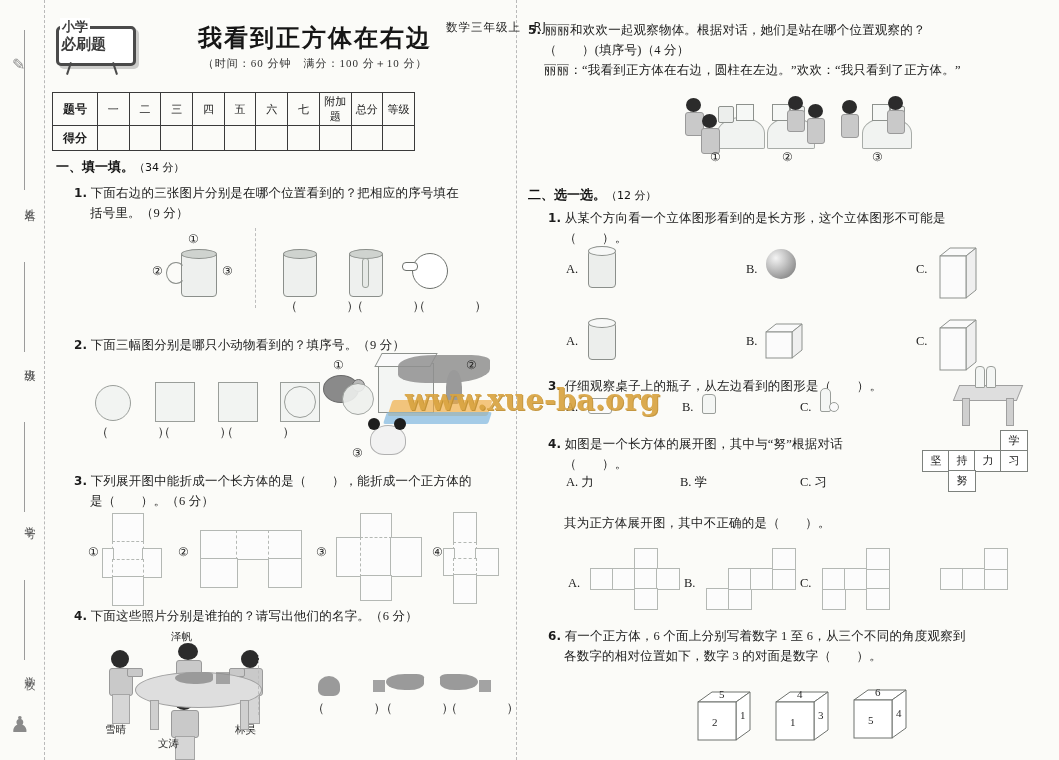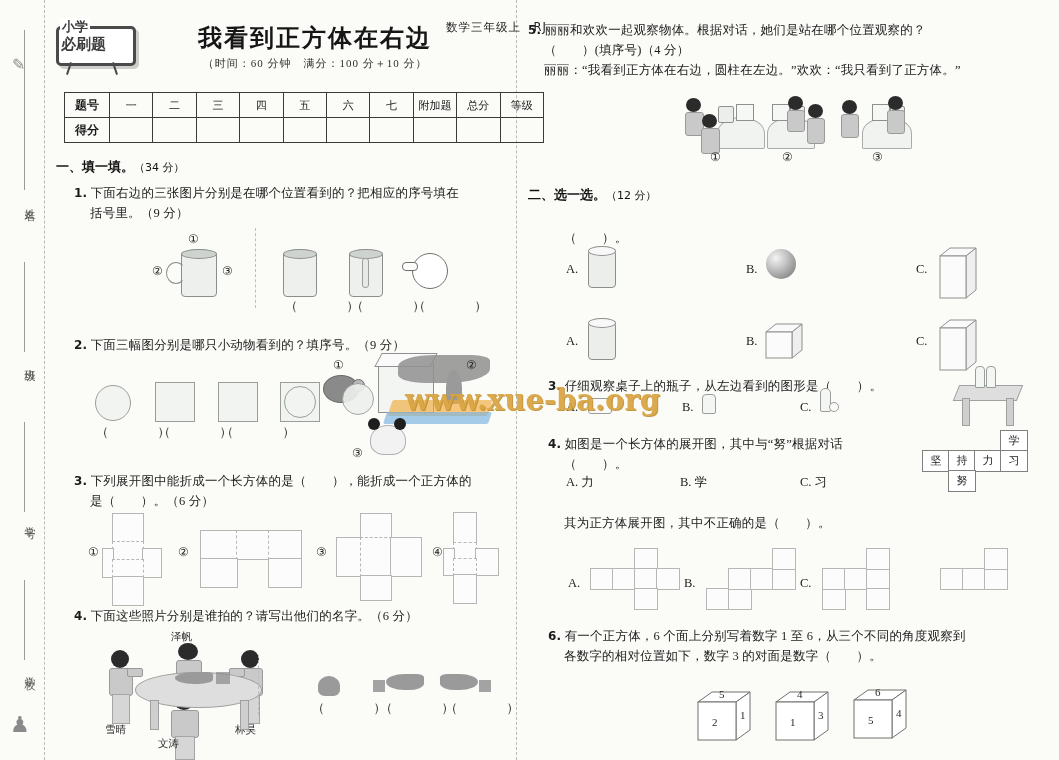--- a/index.html
+++ b/index.html
@@ -56,21 +56,21 @@
     font-size:11px;letter-spacing:1px;color:#303030;
   }
   .subject-tag{
     position:absolute;right:512px;top:20px;font-size:11.5px;color:#1d1d1d;
     letter-spacing:1px;white-space:nowrap;
     font-family:"DejaVu Sans","Liberation Sans",sans-serif;
   }
 
   
   table.score{
-    position:absolute;left:64px;top:92px;width:480px;
+    position:absolute;left:52px;top:92px;width:363px;
     border-collapse:collapse;table-layout:fixed;
   }
   table.score td{
     border:1px solid #3a3a3a;height:22px;text-align:center;
     font-size:11px;color:#1b1b1b;
     font-family:"DejaVu Sans","Liberation Sans",sans-serif;
   }
   table.score td.head{font-weight:bold;font-size:12px;width:42px;}
   table.score td.num{font-size:11px;}
 
@@ -422,20 +422,24 @@
   <div class="person" style="left:886px;top:96px;">
     <div class="head" style="left:2px;top:0;width:15px;height:14px;"></div>
     <div class="body" style="left:1px;top:14px;width:16px;height:22px;"></div>
   </div>
   <div class="circled" style="position:absolute;left:872px;top:150px;">③</div>
 
   <div class="sec-title" style="left:528px;top:186px;">
     <span>二、选一选。</span><span class="pts">（12 分）</span>
   </div>
 
+  <div class="qtext" style="left:548px;top:208px;">
+    <span class="qnum">1.</span>
+    <span>从某个方向看一个立体图形看到的是长方形，这个立体图形不可能是</span>
+  </div>
   <div class="qtext" style="left:564px;top:228px;">（　　）。</div>
   <div class="opt" style="left:566px;top:262px;">A.</div>
   <div class="cylinder" style="left:588px;top:250px;width:26px;height:36px;"></div>
   <div class="cyl-top" style="left:588px;top:246px;width:26px;height:8px;"></div>
   <div class="opt" style="left:746px;top:262px;">B.</div>
   <div class="sphere" style="left:766px;top:249px;width:30px;height:30px;"></div>
   <div class="opt" style="left:916px;top:262px;">C.</div>
   <div class="cube3d" style="left:936px;top:246px;">
     <svg width="50" height="56">
         <polygon points="4,10 30,10 40,2 14,2" fill="#fafafa" stroke="#8d918d"></polygon>

